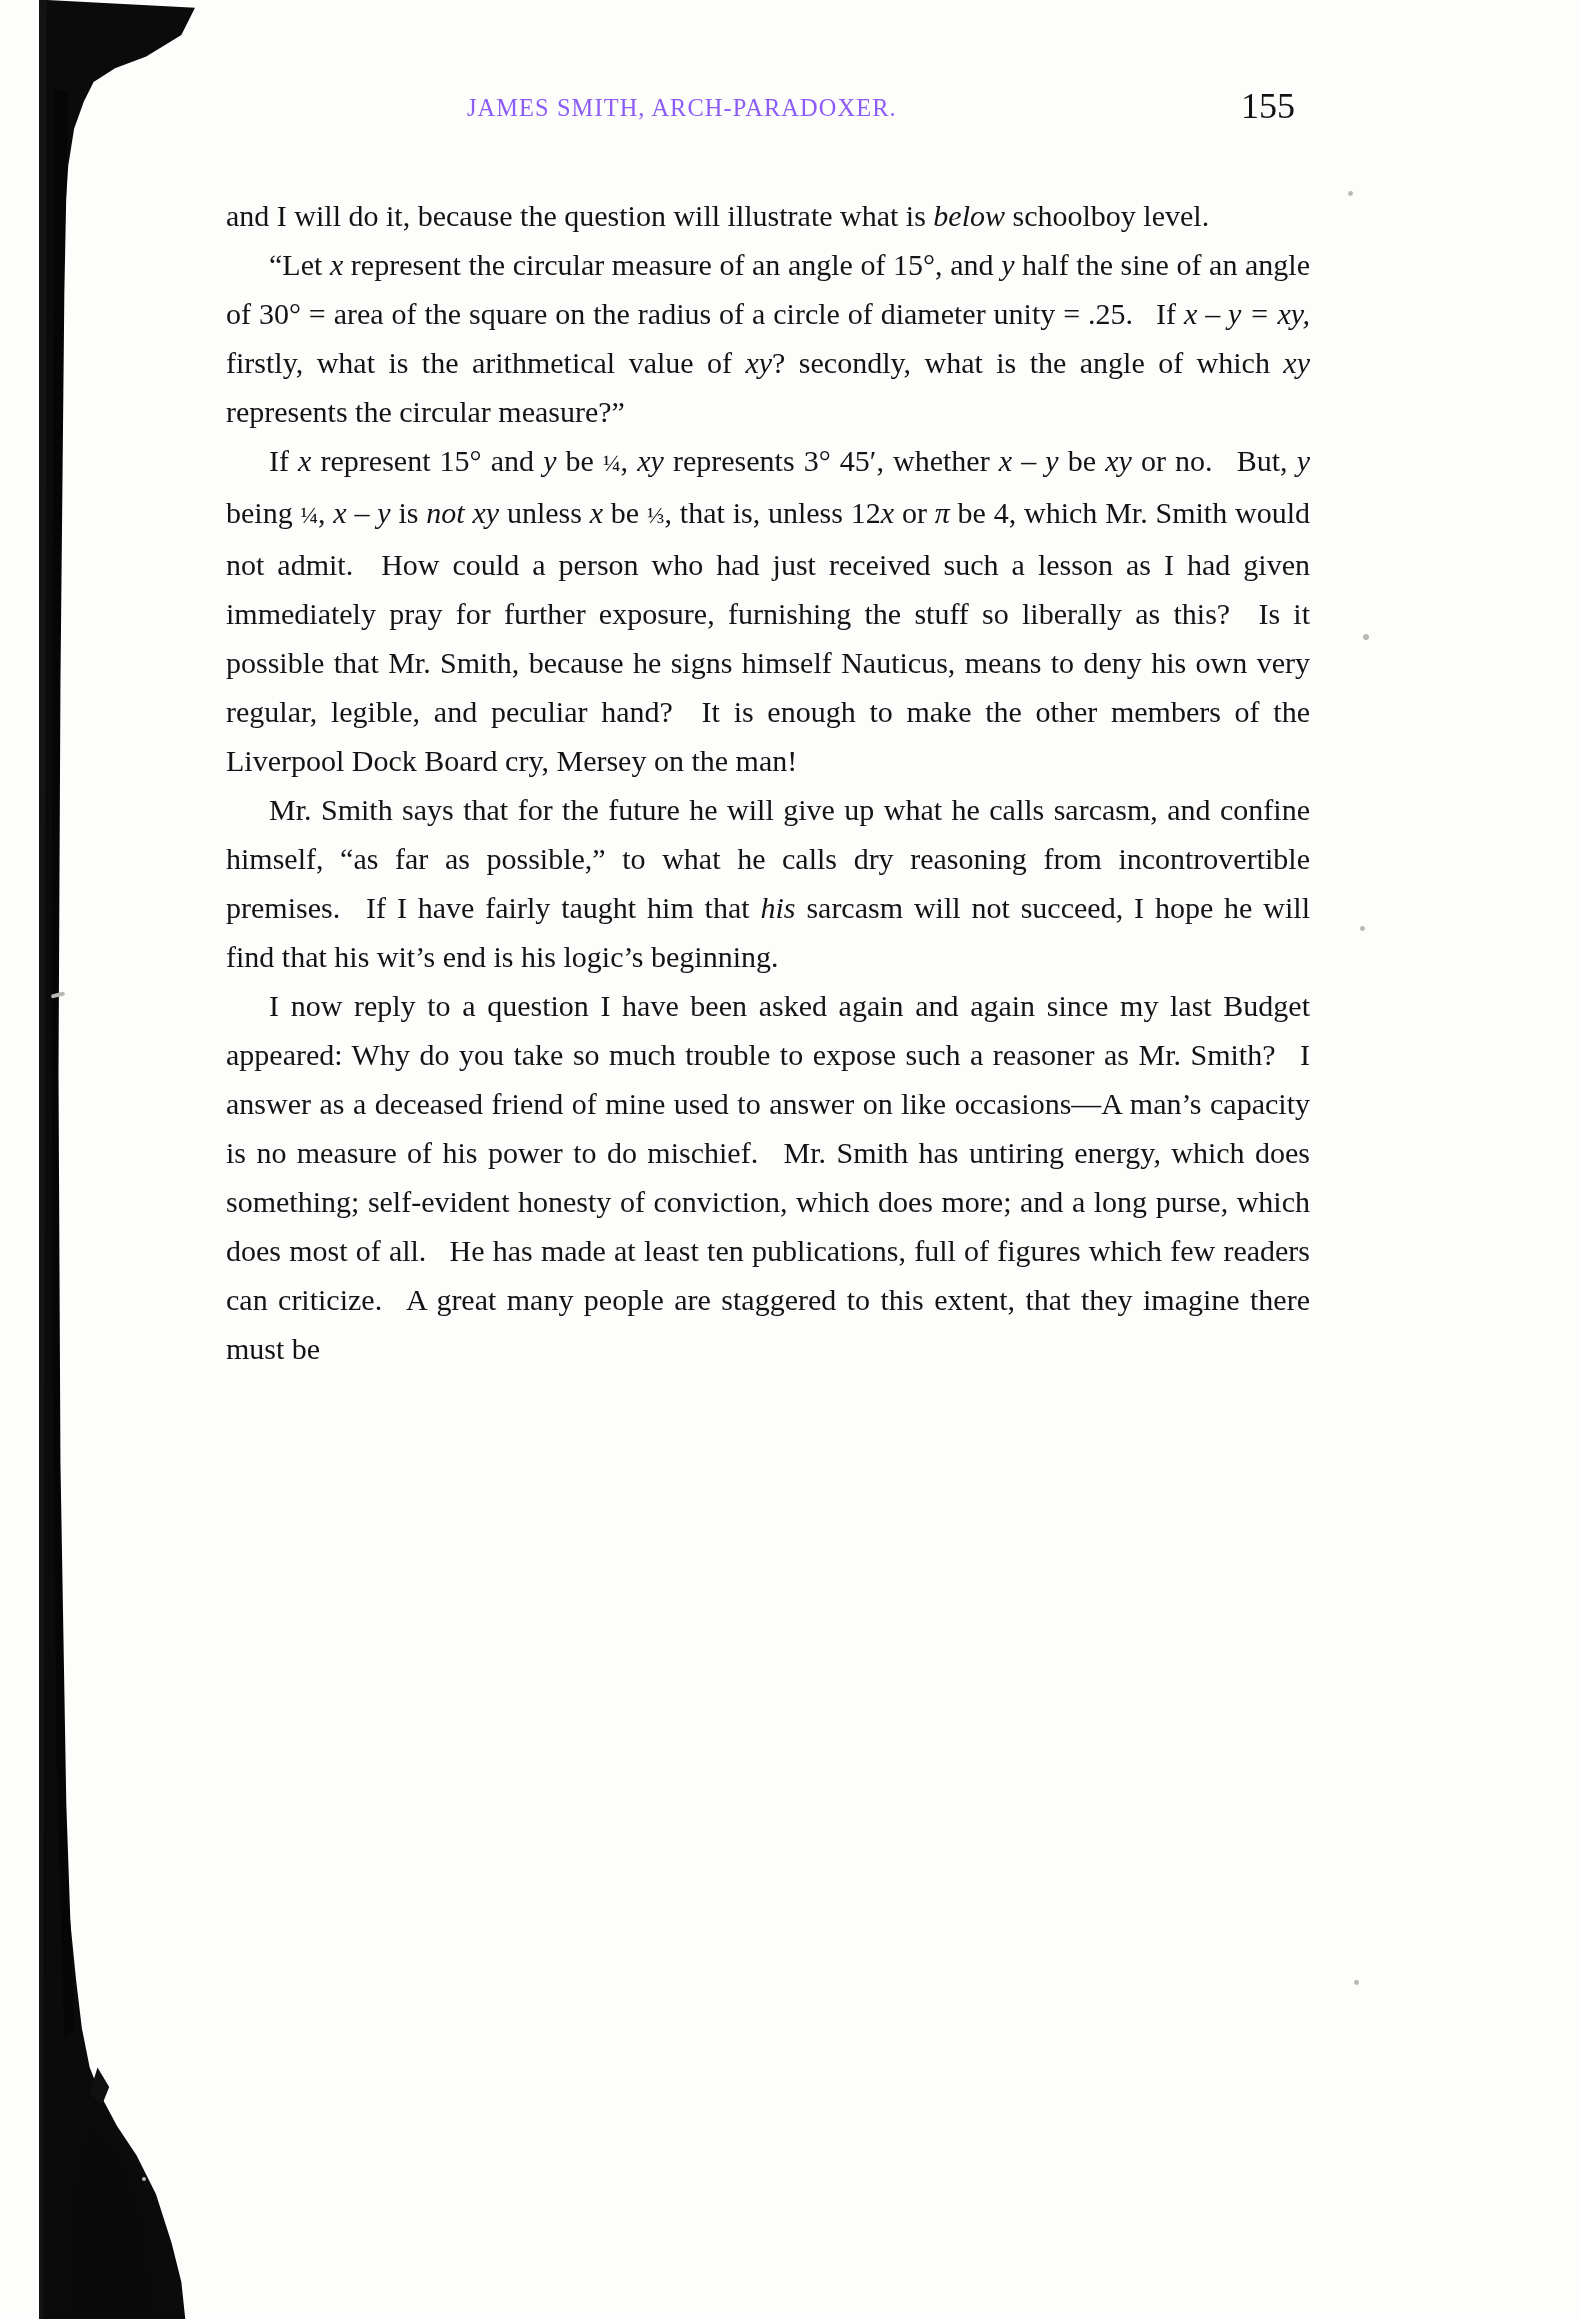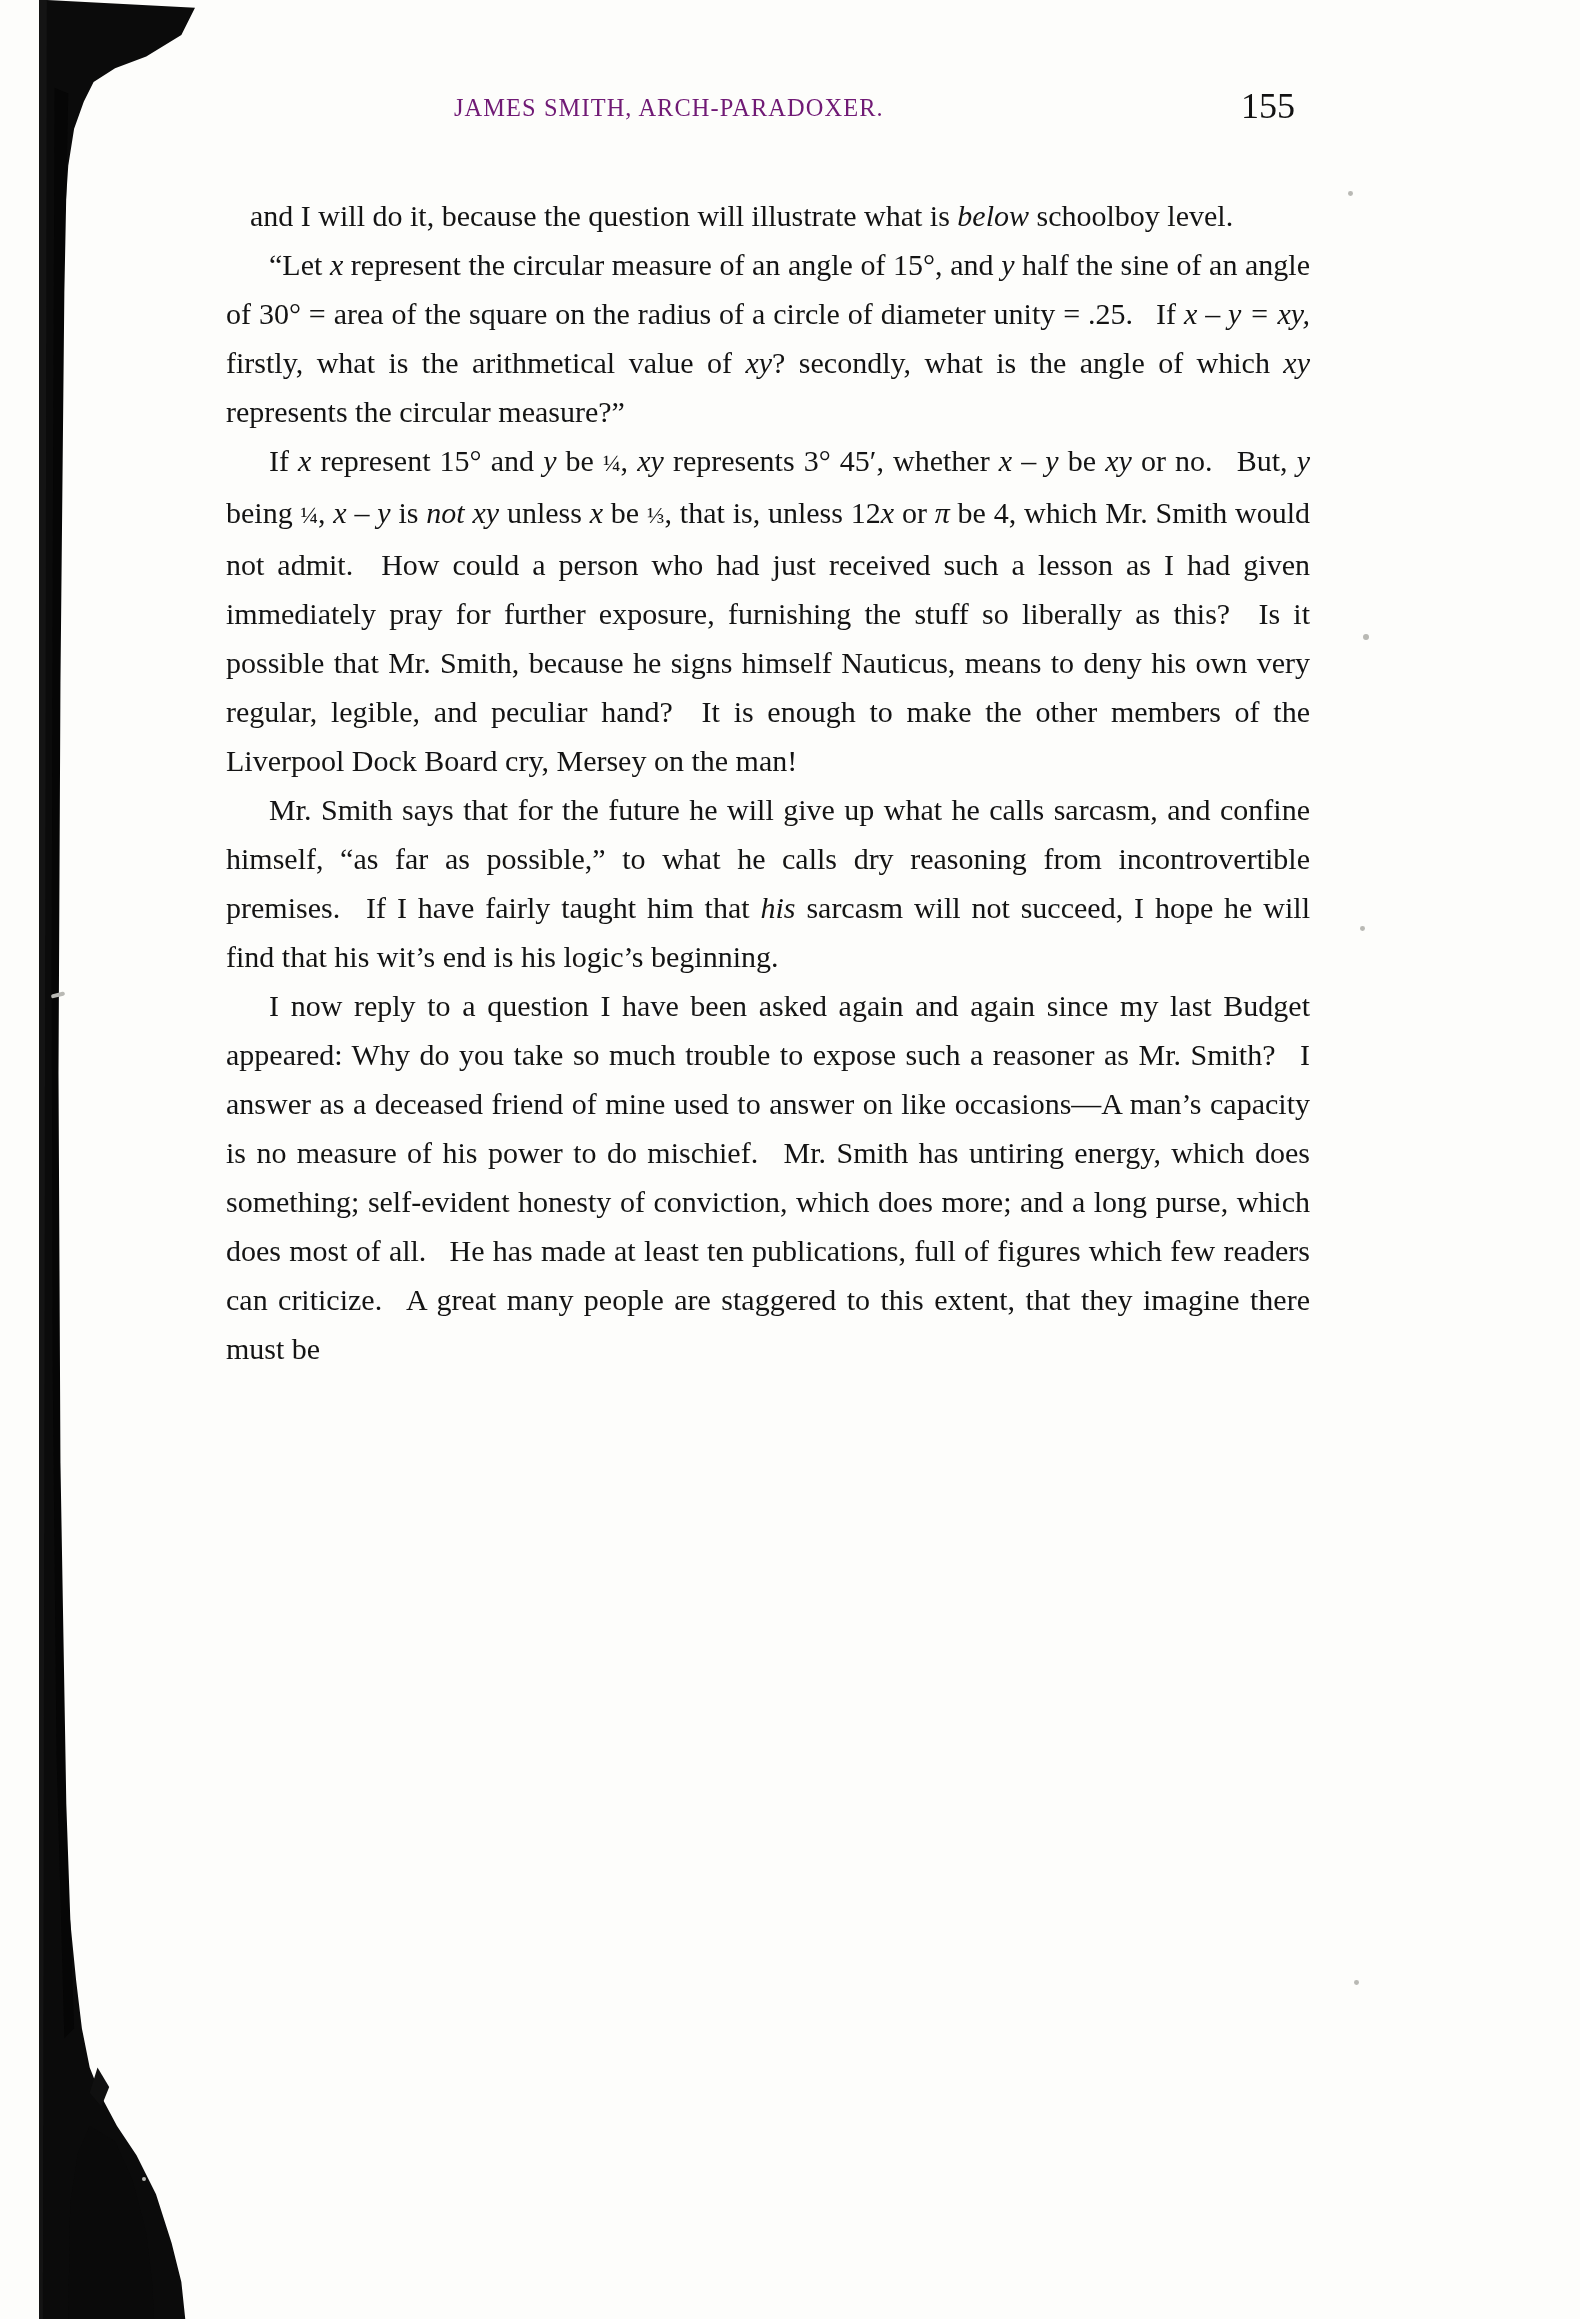--- a/index.html
+++ b/index.html
@@ -35,26 +35,26 @@
   
   .header {
     position: absolute;
     left: 0;
     right: 0;
     top: 94px;
     height: 45px;
   }
   .header-title {
     position: absolute;
-    left: 454px;
+    left: 467px;
     top: 0;
     font-family: "Liberation Serif", serif;
     font-size: 24.4px;
     letter-spacing: 1.1px;
-    color: #701a75;
+    color: #8b5cf6;
     white-space: nowrap;
   }
   .header-pagenum {
     position: absolute;
     left: 1241px;
     top: -8.8px;
     font-family: "Liberation Serif", serif;
     font-size: 36px;
     color: #121212;
   }
@@ -72,21 +72,21 @@
     font-size: 30px;
     line-height: 49px;
     color: #141414;
     text-align: justify;
     text-justify: inter-word;
     hyphens: none;
   }
   .para + .para {
     text-indent: 43px;
   }
-  .para.noindent { text-indent: 0; margin-left: 24px; }
+  .para.noindent { text-indent: 0; }
 
   i, .it { font-style: italic; }
 
   
   .var { font-style: italic; }
 
   
   .frac {
     font-size: 0.78em;
   }

